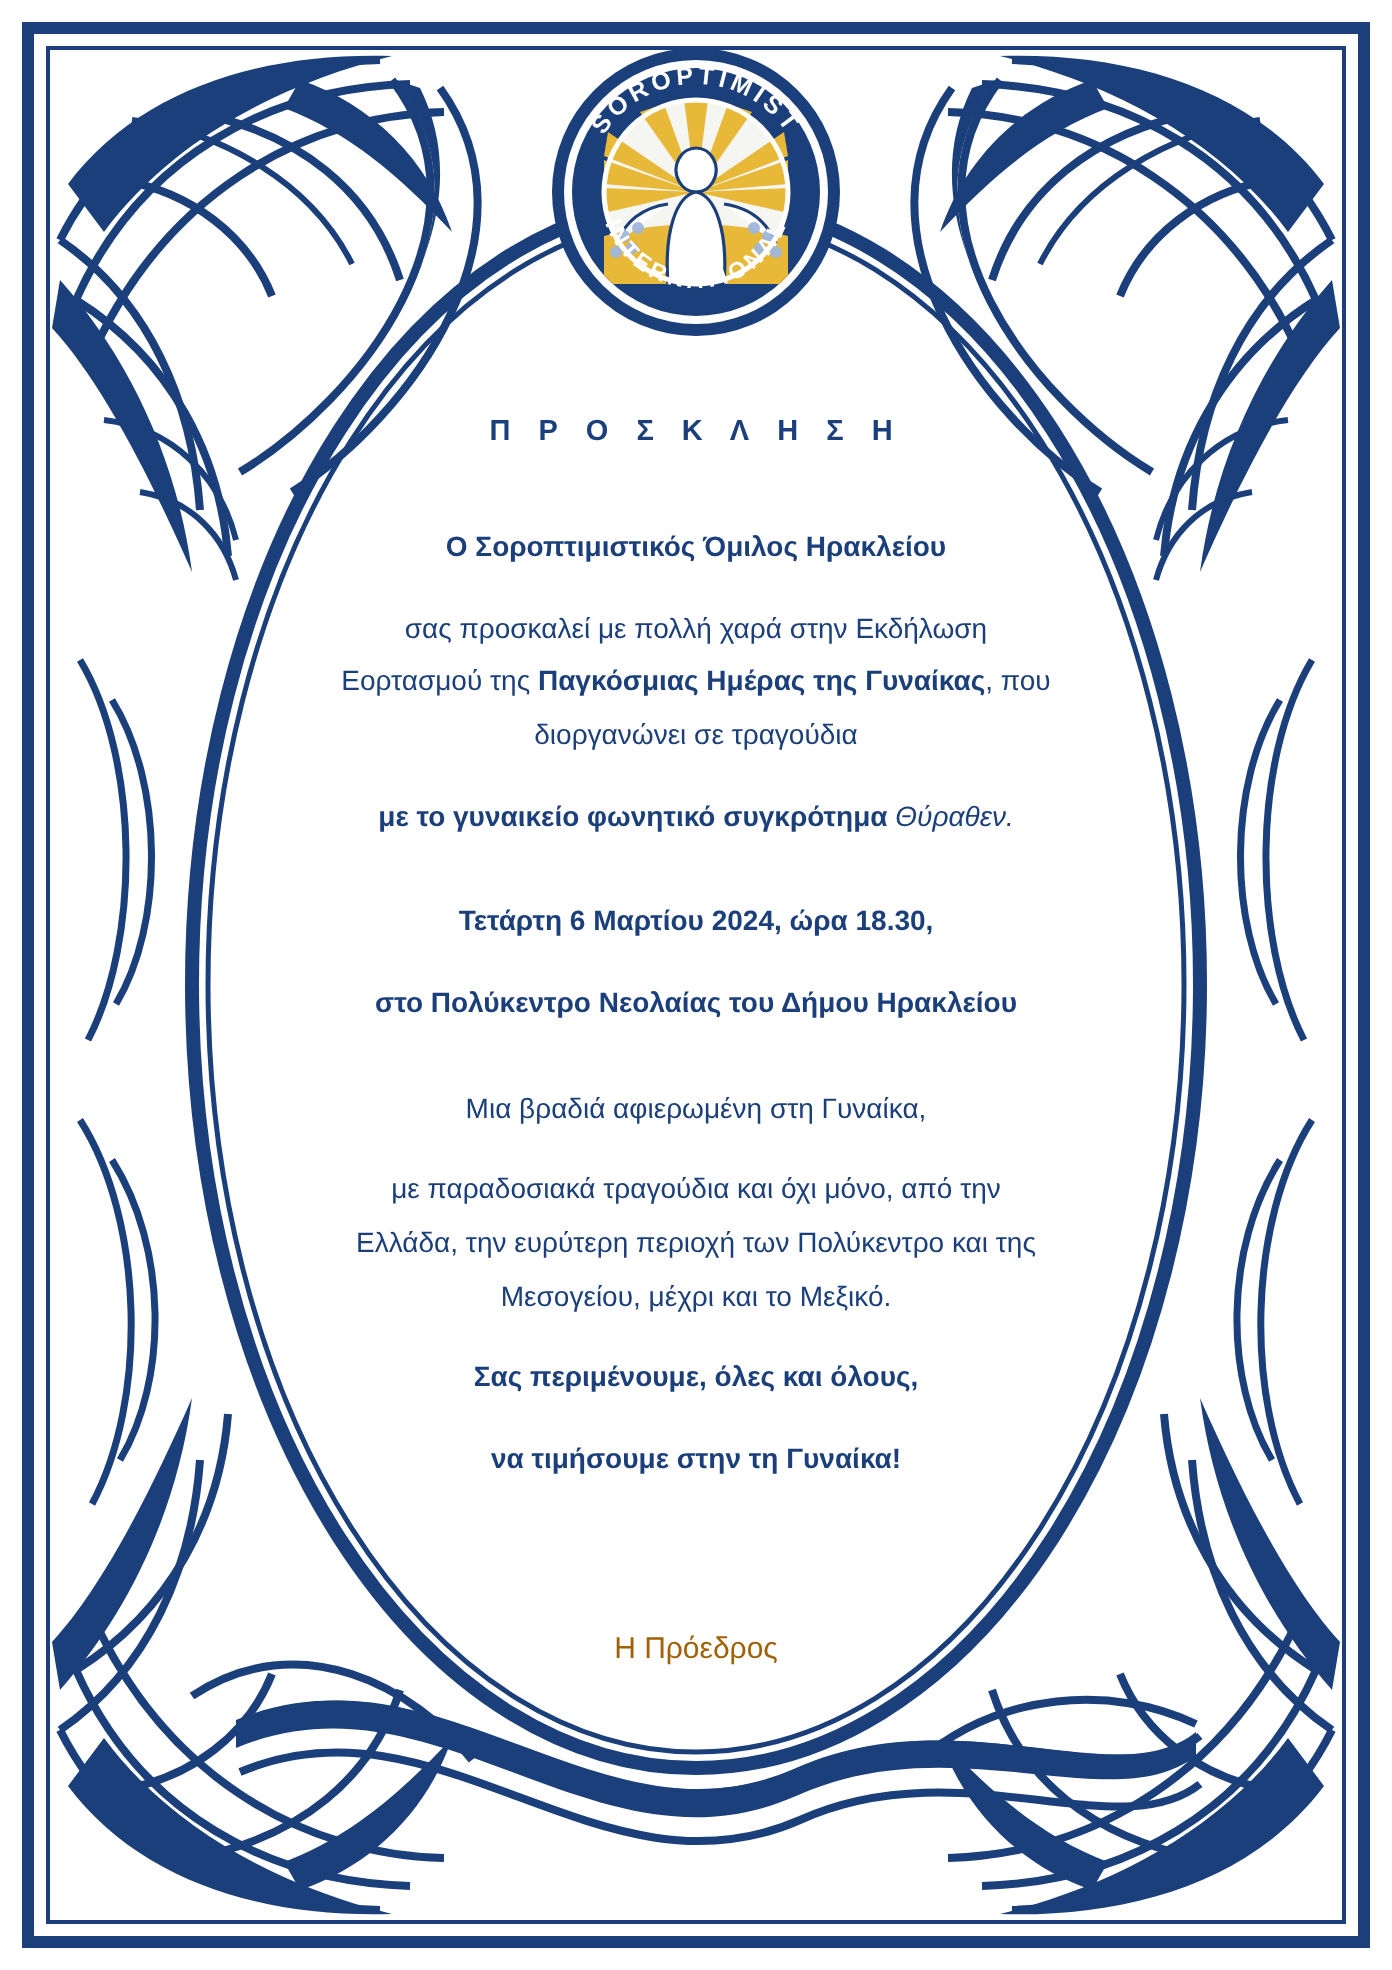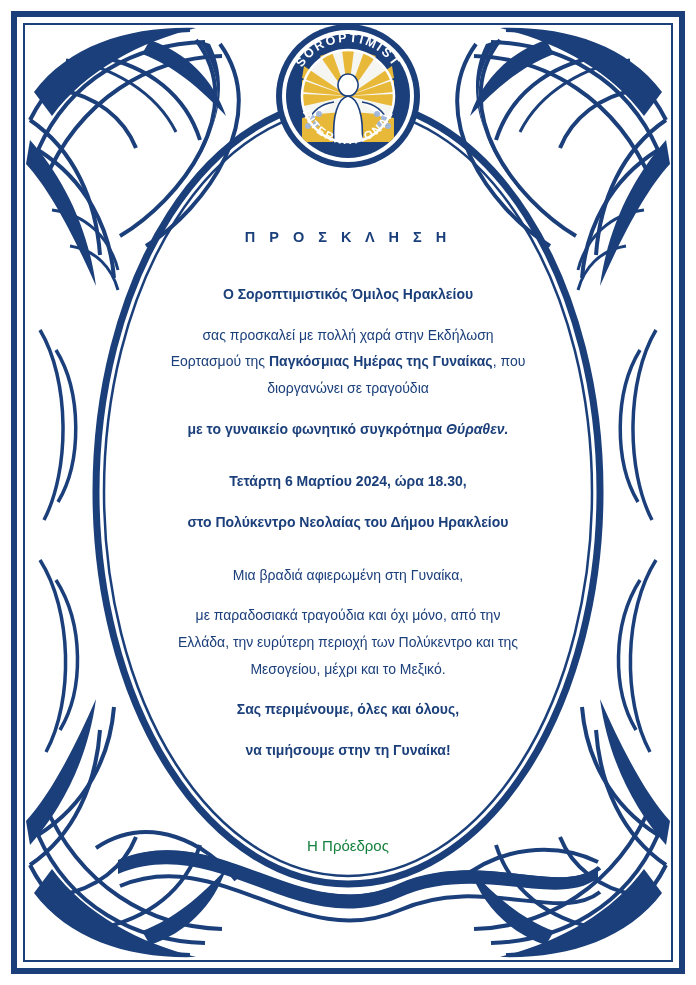--- a/index.html
+++ b/index.html
@@ -36,21 +36,21 @@
     left: 274px;
     top: 22px;
     width: 148px;
     height: 148px;
   }
 
   
   .content {
     position: absolute;
     left: 118px;
-    top: 229px;
+    top: 208px;
     width: 460px;
     text-align: center;
     color: #1b3f7a;
   }
   .invitation-title {
     font-size: 14.5px;
     font-weight: bold;
     letter-spacing: 5px;
     color: #1b3f7a;
     margin: 0 0 38px 0;
@@ -61,25 +61,25 @@
     line-height: 1.62;
     color: #1b3f7a;
   }
   .para.bold {
     font-weight: bold;
   }
   .spacer-sm { height: 14px; }
   .spacer-md { height: 26px; }
   .spacer-lg { height: 40px; }
   .inline-b { font-weight: bold; }
-  .inline-bi { font-weight: bold; font-style: italic; }
+  .inline-bi { font-weight: normal; font-style: italic; }
   .signature {
     font-size: 15px;
     line-height: 1.9;
-    color: #15803d;
+    color: #a16207;
   }
 </style>
 </head>
 <body>
 
 <div class="page">
 
   <svg class="frame-svg" viewBox="0 0 696 985" aria-hidden="true">
     <defs>
 

